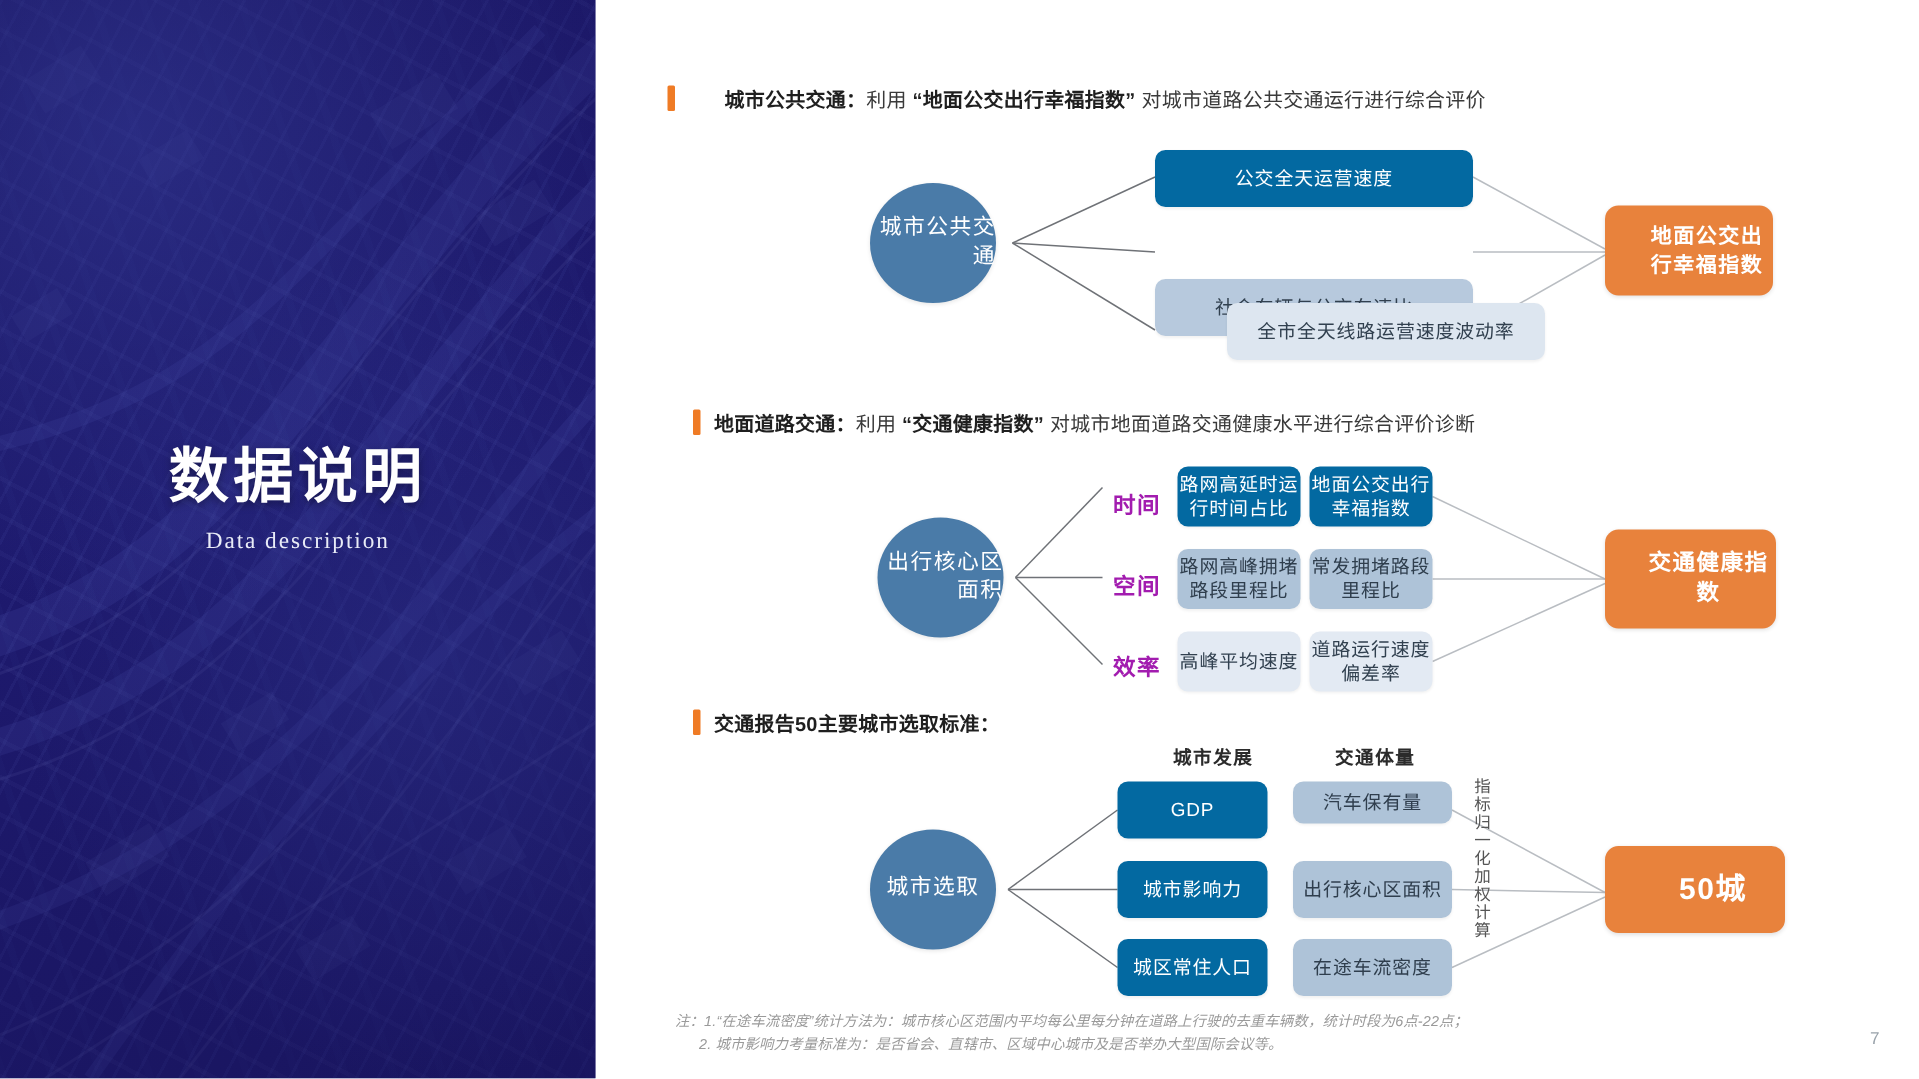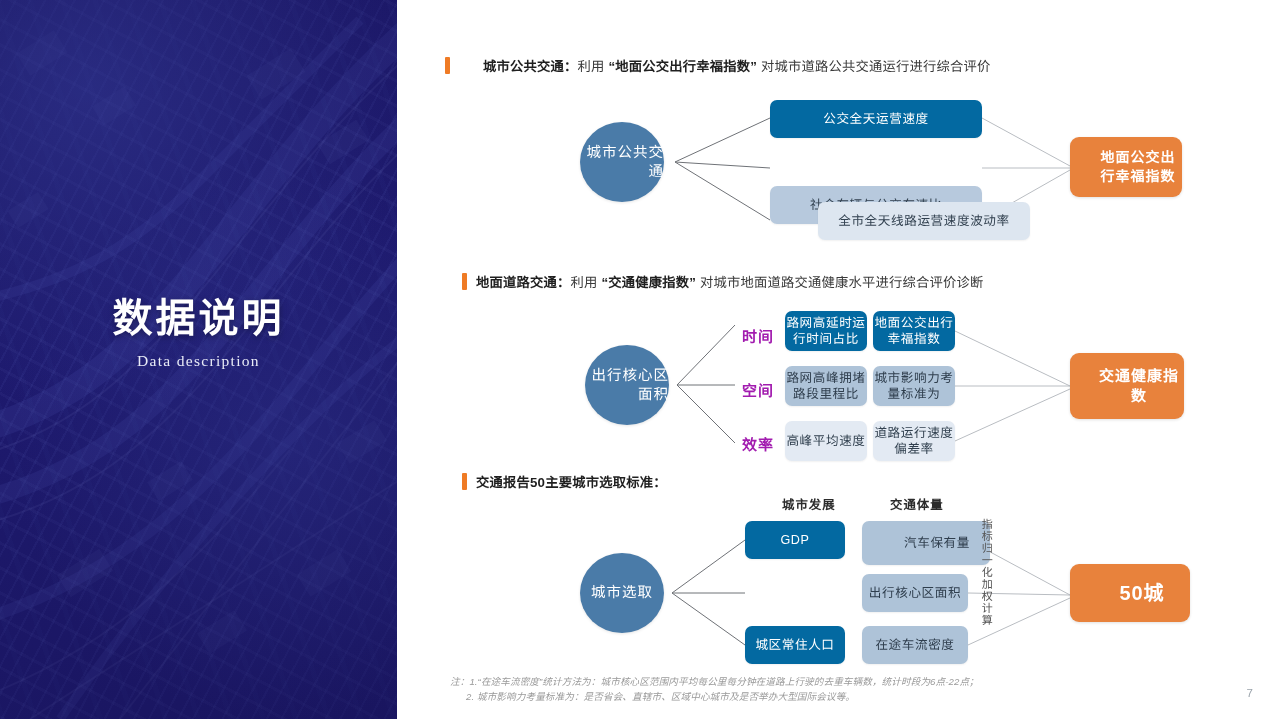--- a/index.html
+++ b/index.html
@@ -223,21 +223,21 @@
         <span>路网高峰拥堵路段里程比</span>
       </div>
       <div class="node t3b" style="left:205px;top:118px;width:82px;height:40px;">
         <span>高峰平均速度</span>
       </div>
 
       <div class="node t1" style="left:293px;top:8px;width:82px;height:40px;">
         <span>地面公交出行幸福指数</span>
       </div>
       <div class="node t2b" style="left:293px;top:63px;width:82px;height:40px;">
-        <span>城市影响力考量标准为</span>
+        <span>常发拥堵路段里程比</span>
       </div>
       <div class="node t3b" style="left:293px;top:118px;width:82px;height:40px;">
         <span>道路运行速度偏差率</span>
       </div>
 
       <div class="result" style="left:490px;top:50px;width:90px;height:66px;font-size:15px;">
         <span>交通健康指数</span>
       </div>
     </div>
 
@@ -265,25 +265,28 @@
       <div class="col-head" style="left:202px;top:0px;">城市发展</div>
       <div class="col-head" style="left:310px;top:0px;">交通体量</div>
 
       <div class="circle" style="left:0px;top:58px;width:84px;height:80px;">
         <span>城市选取</span>
       </div>
 
       <div class="node t1" style="left:165px;top:26px;width:100px;height:38px;">
         <span>GDP</span>
       </div>
+      <div class="node t1" style="left:165px;top:79px;width:100px;height:38px;">
+        <span>城市影响力</span>
+      </div>
       <div class="node t1" style="left:165px;top:131px;width:100px;height:38px;">
         <span>城区常住人口</span>
       </div>
 
-      <div class="node t2b" style="left:282px;top:26px;width:106px;height:44px;padding-left:22px;">
+      <div class="node t2b" style="left:282px;top:26px;width:106px;height:28px;">
         <span>汽车保有量</span>
       </div>
       <div class="node t2b" style="left:282px;top:79px;width:106px;height:38px;">
         <span>出行核心区面积</span>
       </div>
       <div class="node t2b" style="left:282px;top:131px;width:106px;height:38px;">
         <span>在途车流密度</span>
       </div>
 
       <div class="vert-label" style="left:400px;top:23px;height:148px;">指标归一化加权计算</div>

